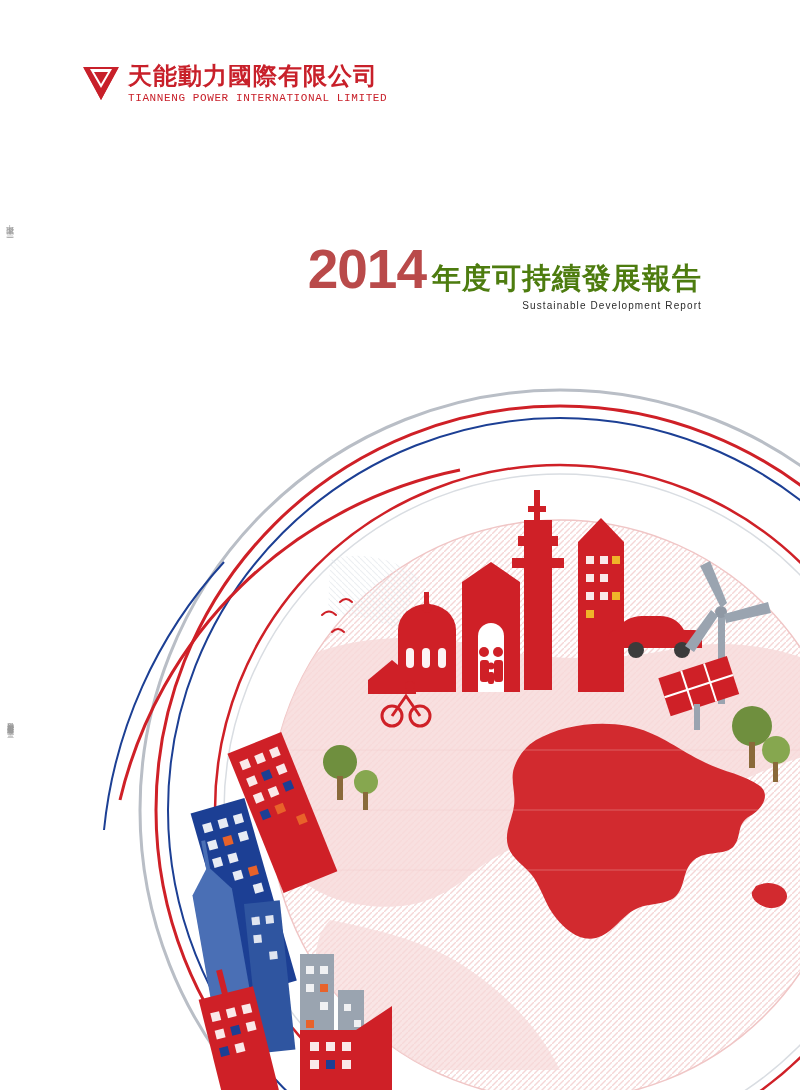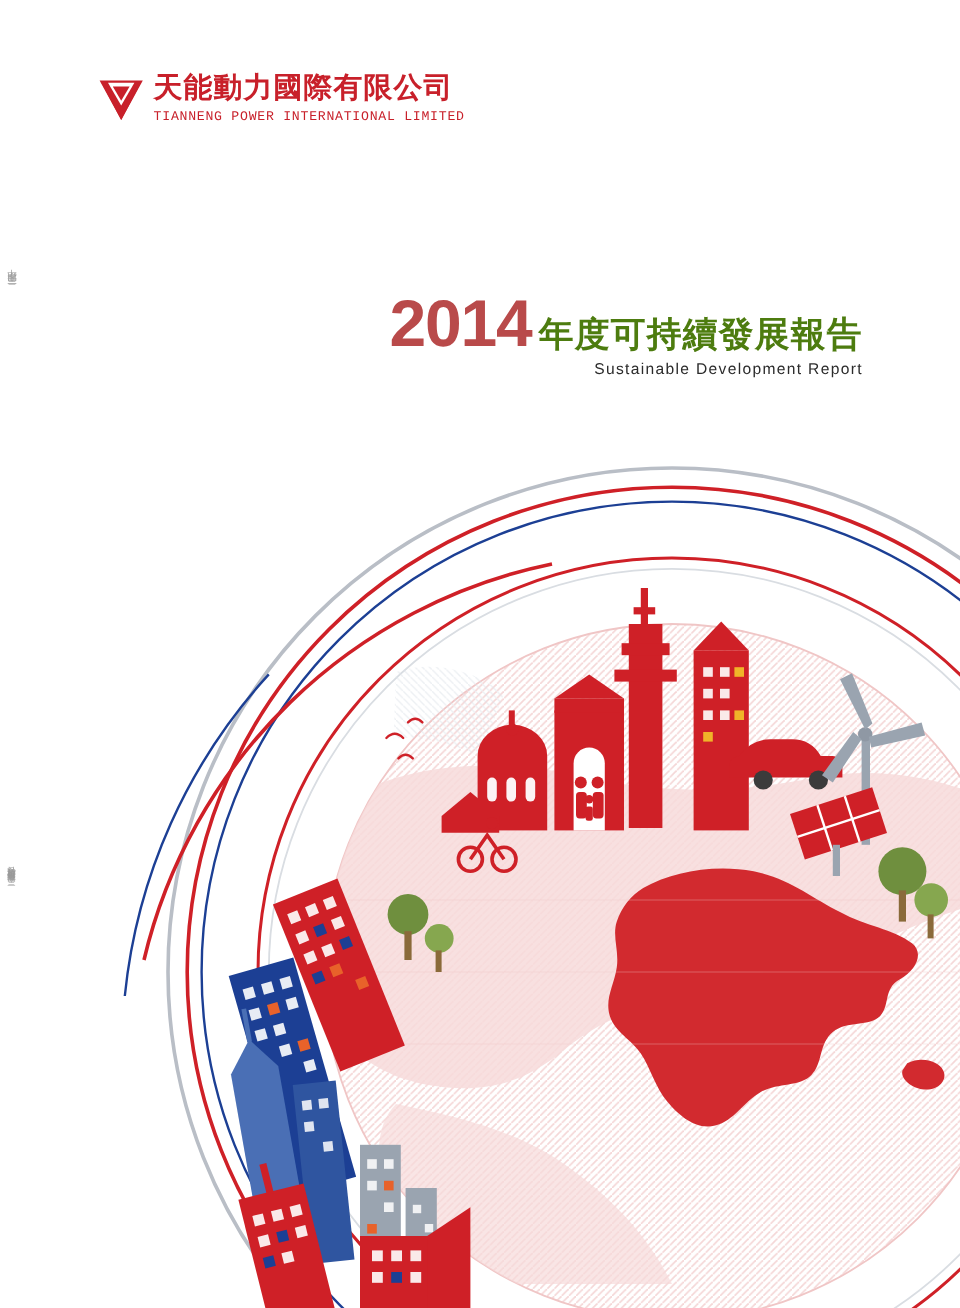--- a/index.html
+++ b/index.html
@@ -34,42 +34,42 @@
     flex: none;
   }
   .logo-mark svg { display: block; }
   .logo-text {
     display: flex;
     flex-direction: column;
     justify-content: flex-start;
     padding-top: 1px;
   }
   .logo-cn {
-    font-family: Liberation Mono, monospace;
+    font-family: Liberation Serif, serif;
     font-size: 24px;
     font-weight: bold;
     letter-spacing: 1px;
     color: #c8202a;
     line-height: 1.1;
     white-space: nowrap;
   }
   .logo-en {
     font-family: Liberation Mono, monospace;
     font-size: 11px;
     letter-spacing: 0.6px;
     color: #c8202a;
     line-height: 1.2;
     margin-top: 3px;
     white-space: nowrap;
   }
 
   
   .title-block {
     position: absolute;
-    right: 81px;
+    right: 98px;
     top: 245px;
     text-align: right;
   }
   .title-row {
     display: flex;
     align-items: flex-end;
     justify-content: flex-end;
     gap: 6px;
   }
   .title-year {
@@ -84,21 +84,21 @@
     font-family: "DejaVu Sans", sans-serif;
     font-size: 29px;
     font-weight: bold;
     color: #4d7c0f;
     line-height: 1;
     letter-spacing: 1px;
     padding-bottom: 2px;
   }
   .title-en {
     font-family: "Liberation Sans", sans-serif;
-    font-size: 13px;
+    font-size: 10px;
     color: #2b2b2b;
     letter-spacing: 1.1px;
     margin-top: 5px;
     text-align: right;
   }
 
   
   .side-text {
     position: absolute;
     left: 6px;

